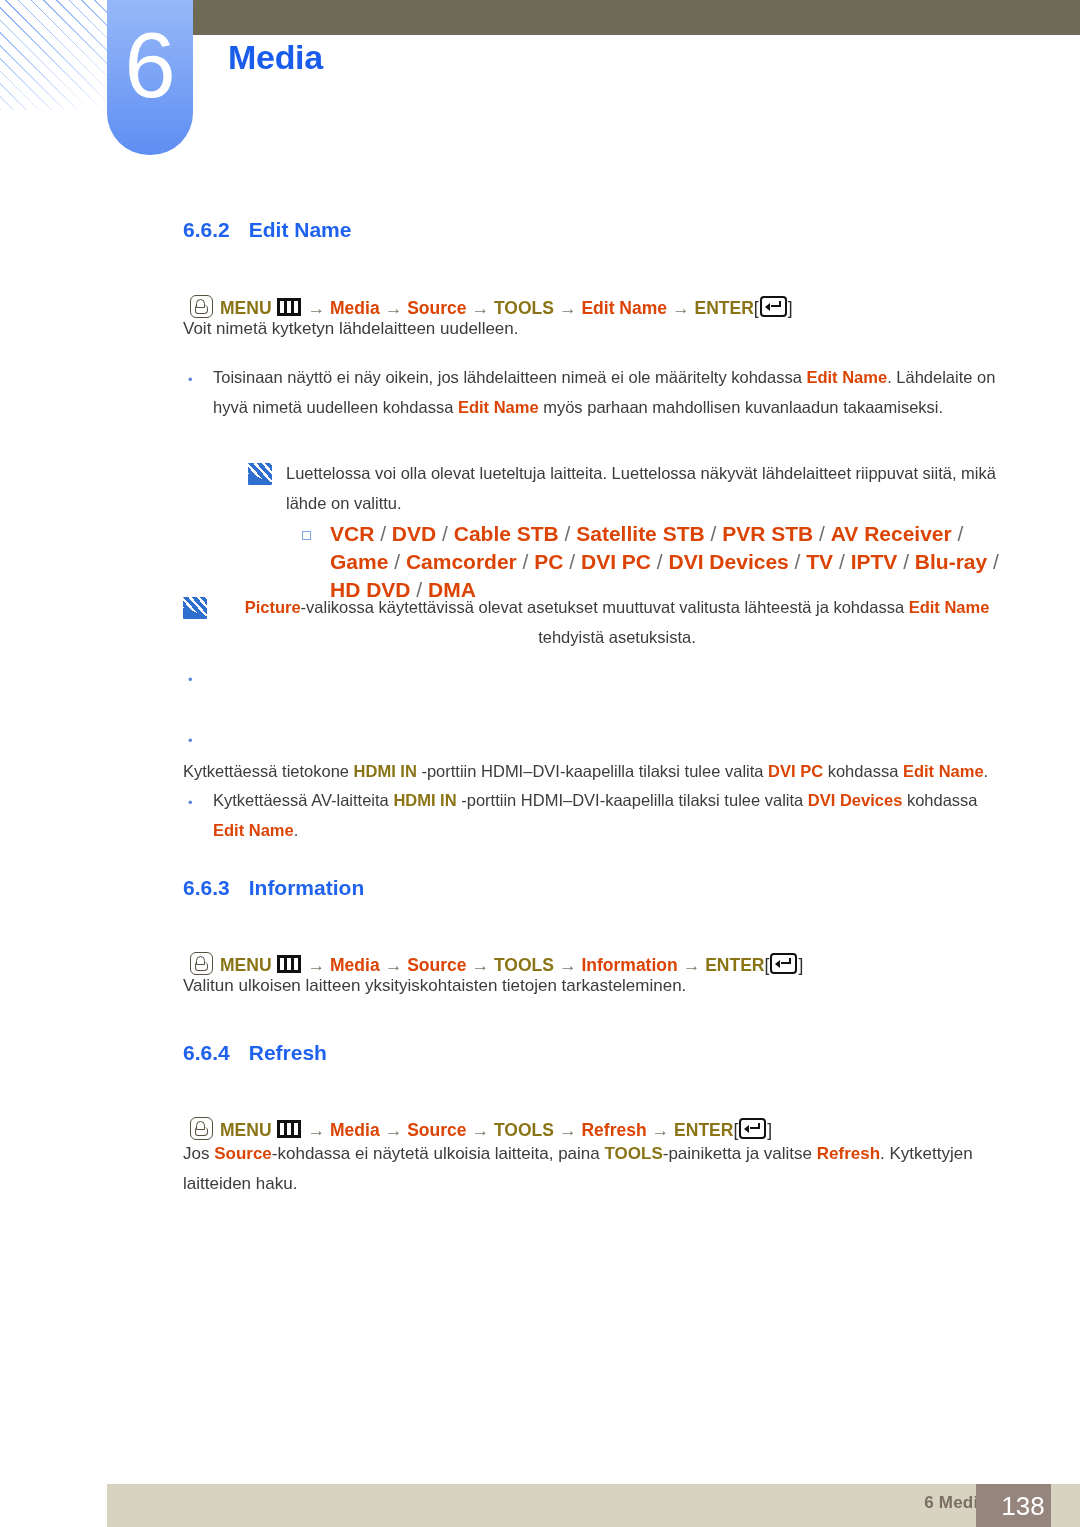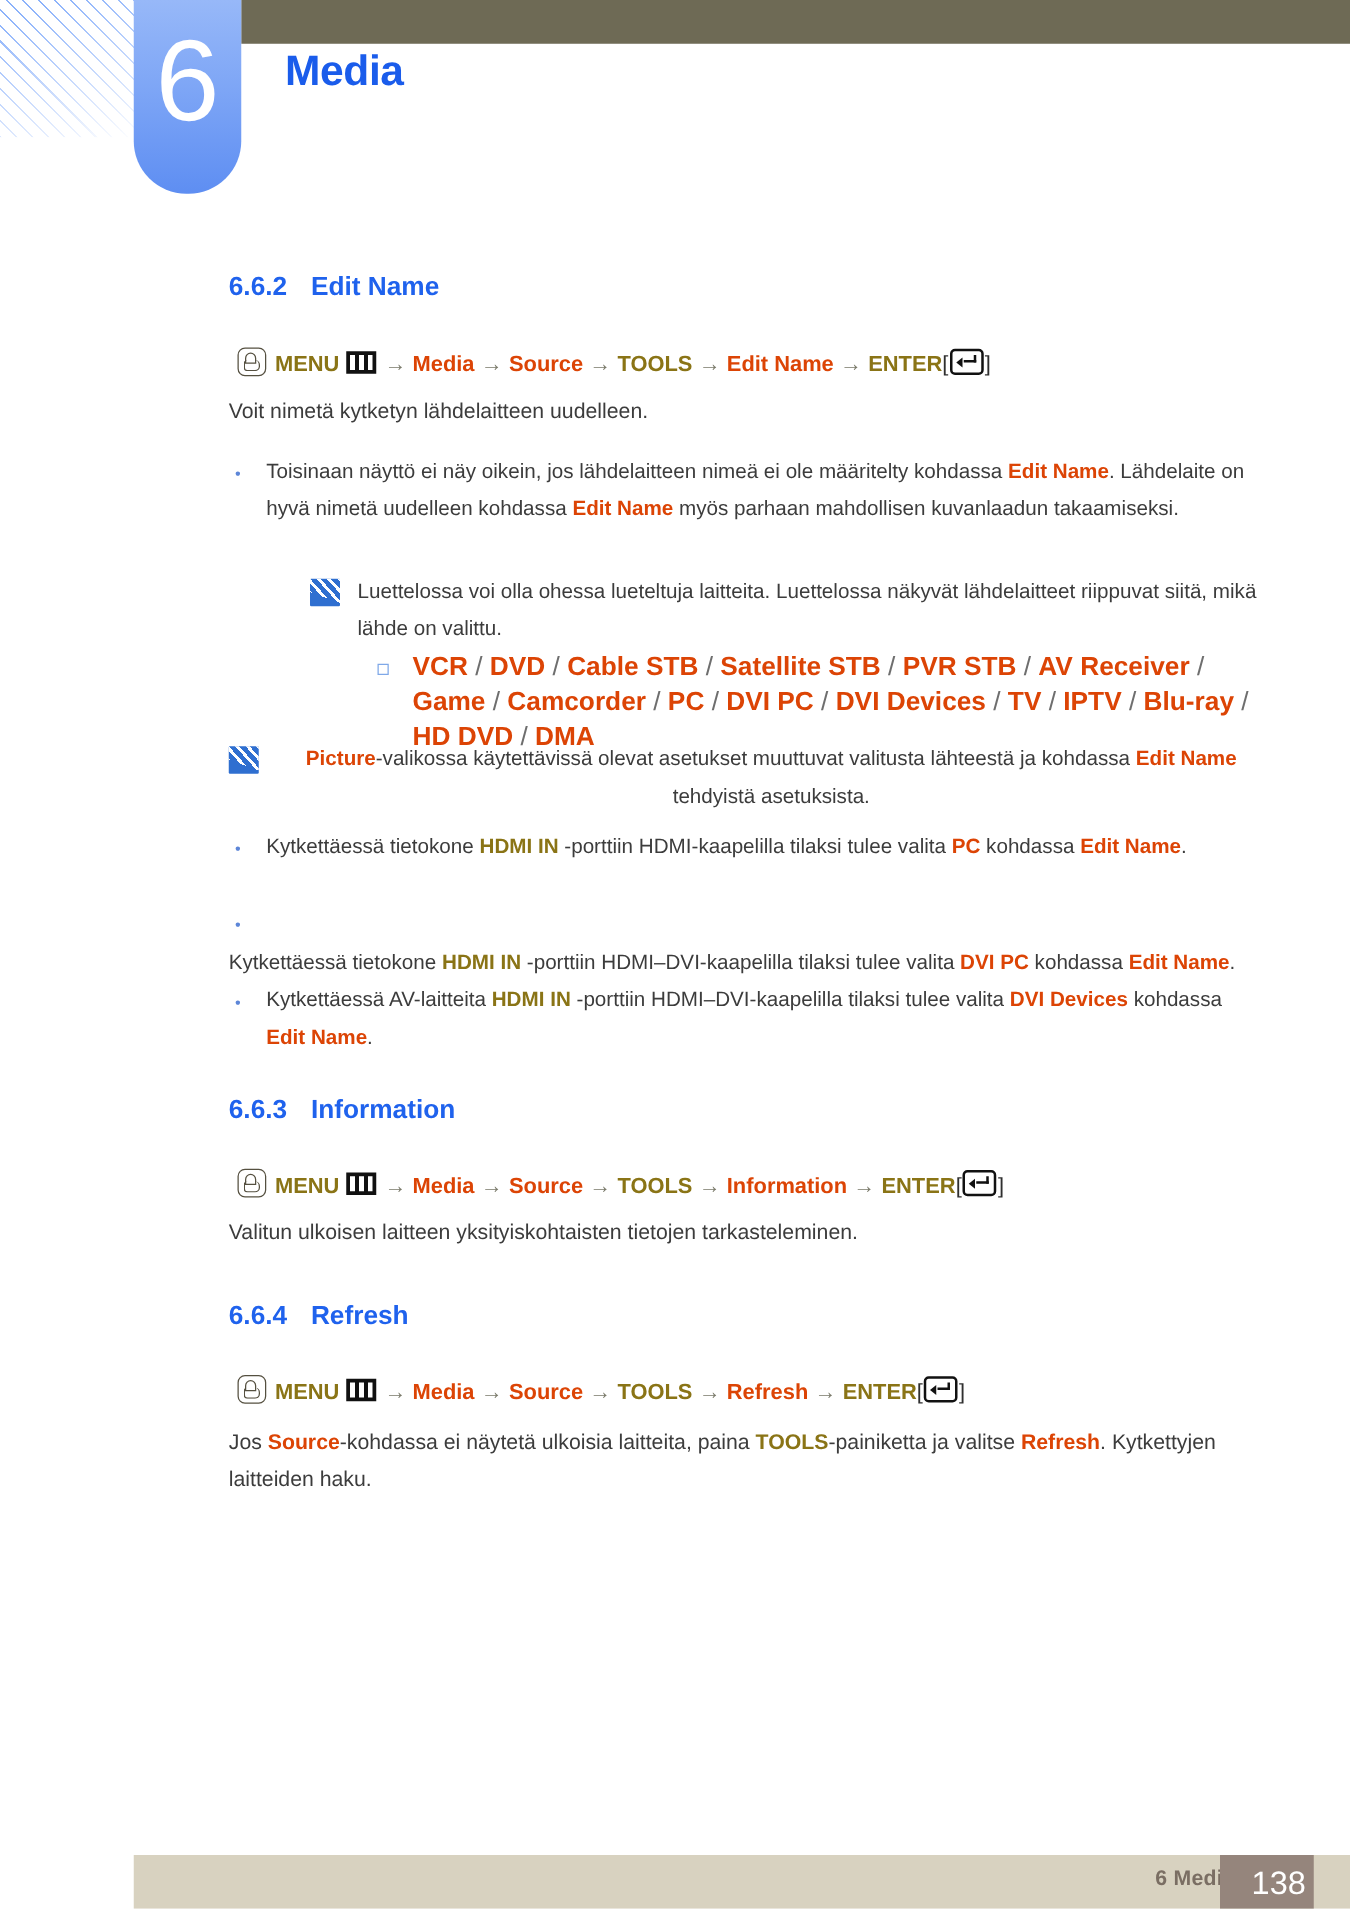--- a/index.html
+++ b/index.html
@@ -72,20 +72,21 @@
     white-space: nowrap;
   }
   .sec-heading .num { margin-right: 19px; }
 
   .menupath {
     position: absolute;
     font-size: 17.5px;
     font-weight: bold;
     white-space: nowrap;
     color: #8a7416;
+    margin-top: 17px;
   }
   .menupath .olive { color: #8a7416; }
   .menupath .orange { color: #dc4405; }
   .menupath .arrow { color: #7a7a6a; font-weight: normal; padding: 0 5px; }
   .menupath .brk { color: #2f2f2f; font-weight: normal; }
 
   .hand-icon {
     display: inline-block;
     width: 21px; height: 21px;
     border: 1.6px solid #555040;
@@ -297,38 +298,37 @@
 
 <div class="para" style="left:183px; top:314px;">Voit nimetä kytketyn lähdelaitteen uudelleen.</div>
 
 <div class="bullet-row" style="left:183px; top:362px; width:830px;">
   <span class="bullet-dot"></span>
   <span class="bullet-body"><span>Toisinaan näyttö ei näy oikein, jos lähdelaitteen nimeä ei ole määritelty kohdassa </span><span class="orange">Edit Name</span><span>. Lähdelaite on hyvä nimetä uudelleen kohdassa </span><span class="orange">Edit Name</span><span> myös parhaan mahdollisen kuvanlaadun takaamiseksi.</span></span>
 </div>
 
 <div class="note-row" style="left:248px; top:458px; width:770px;">
   <span class="note-icon"></span>
-  <span class="note-body">Luettelossa voi olla ohessa lueteltuja laitteita. Luettelossa näkyvät lähdelaitteet riippuvat siitä, mikä lähde on valittu.</span>
+  <span class="note-body">Luettelossa voi olla olevat lueteltuja laitteita. Luettelossa näkyvät lähdelaitteet riippuvat siitä, mikä lähde on valittu.</span>
 </div>
 
 <div class="sub-row" style="left:302px; top:520px; width:700px;">
   <span class="sub-marker">
       <i></i>
     </span>
   <span class="sub-body" id="device-list"><span>VCR</span><span class="sep"> / </span><span>DVD</span><span class="sep"> / </span><span>Cable STB</span><span class="sep"> / </span><span>Satellite STB</span><span class="sep"> / </span><span>PVR STB</span><span class="sep"> / </span><span>AV Receiver</span><span class="sep"> / </span><span>Game</span><span class="sep"> / </span><span>Camcorder</span><span class="sep"> / </span><span>PC</span><span class="sep"> / </span><span>DVI PC</span><span class="sep"> / </span><span>DVI Devices</span><span class="sep"> / </span><span>TV</span><span class="sep"> / </span><span>IPTV</span><span class="sep"> / </span><span>Blu-ray</span><span class="sep"> / </span><span>HD DVD</span><span class="sep"> / </span><span>DMA</span></span>
 </div>
 
 <div class="note-row" style="left:183px; top:592px; width:830px;text-align:center;">
   <span class="note-icon"></span>
   <span class="note-body"><span class="orange">Picture</span><span>-valikossa käytettävissä olevat asetukset muuttuvat valitusta lähteestä ja kohdassa </span><span class="orange">Edit Name</span><span> tehdyistä asetuksista.</span></span>
 </div>
 
 <div class="bullet-row" style="left:183px; top:662px; width:830px;">
   <span class="bullet-dot"></span>
-  <span class="bullet-body"><span>Kytkettäessä tietokone </span><span class="olive-b">HDMI IN</span><span> -porttiin HDMI-kaapelilla tilaksi tulee valita </span><span class="orange">PC</span><span> kohdassa </span><span class="orange">Edit Name</span><span>.</span></span>
 </div>
 
 <div class="bullet-row" style="left:183px; top:723px; width:830px;flex-direction:column;">
   <span class="bullet-dot"></span>
   <span class="bullet-body"><span>Kytkettäessä tietokone </span><span class="olive-b">HDMI IN</span><span> -porttiin HDMI–DVI-kaapelilla tilaksi tulee valita </span><span class="orange">DVI PC</span><span> kohdassa </span><span class="orange">Edit Name</span><span>.</span></span>
 </div>
 
 <div class="bullet-row" style="left:183px; top:785px; width:830px;">
   <span class="bullet-dot"></span>
   <span class="bullet-body"><span>Kytkettäessä AV-laitteita </span><span class="olive-b">HDMI IN</span><span> -porttiin HDMI–DVI-kaapelilla tilaksi tulee valita </span><span class="orange">DVI Devices</span><span> kohdassa </span><span class="orange">Edit Name</span><span>.</span></span>

